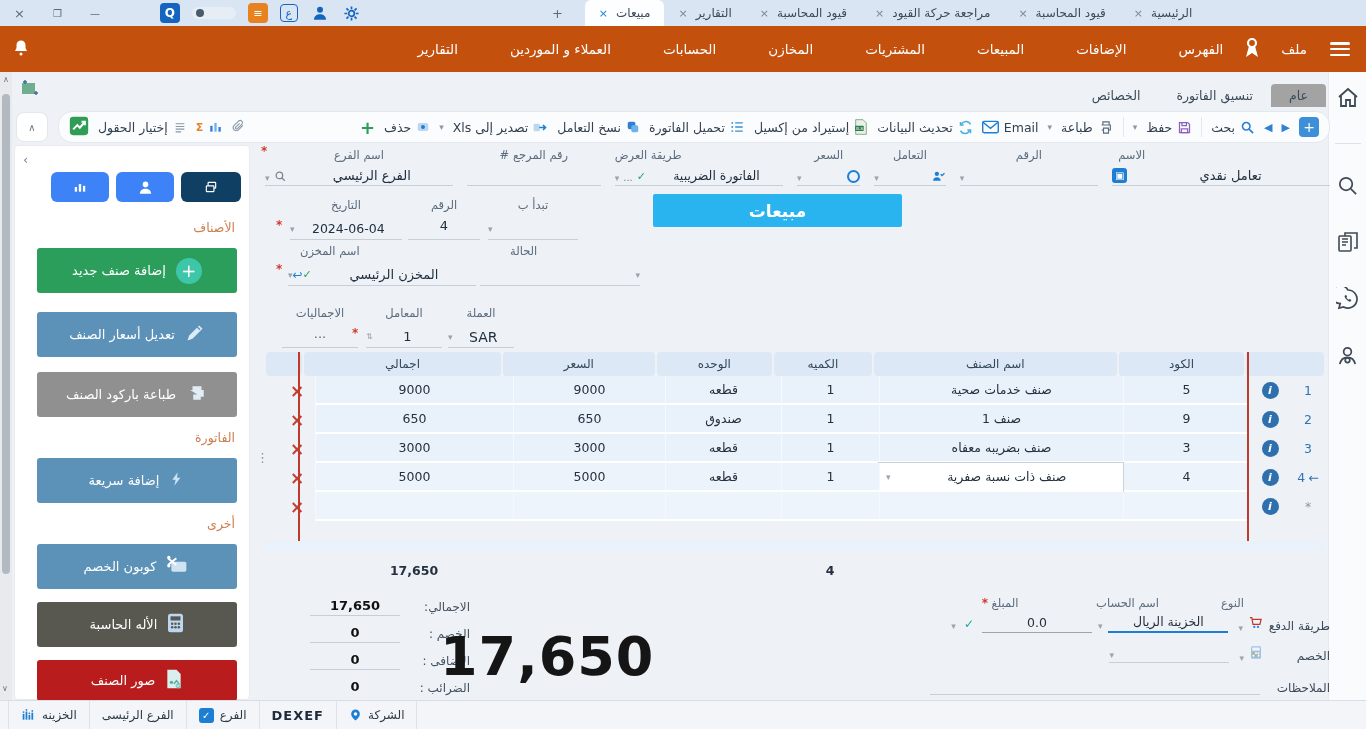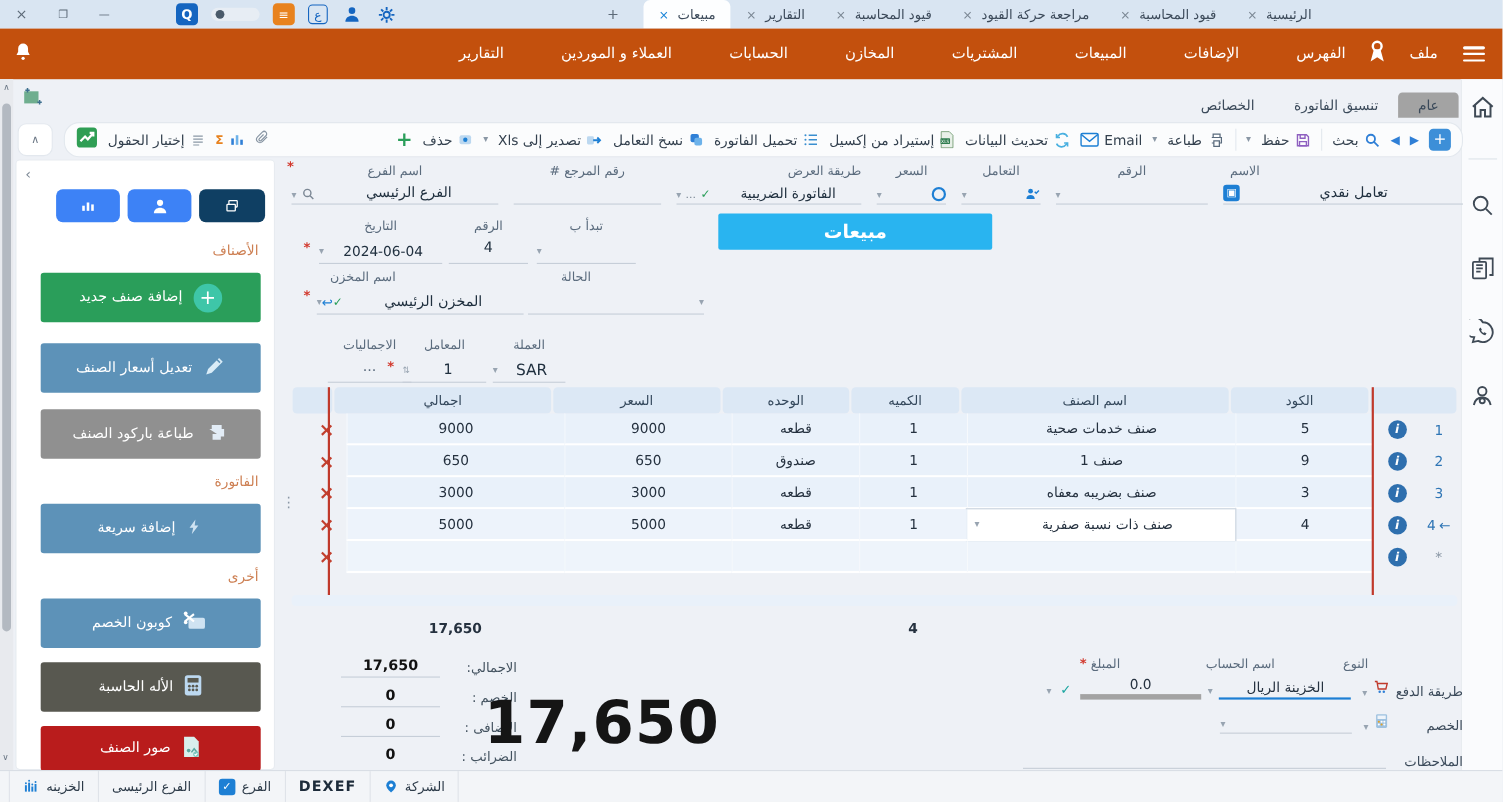--- a/index.html
+++ b/index.html
@@ -382,21 +382,21 @@
   </div>
   <div class="fgroup" style="position:relative;width:64px">
     <span class="lbl" style="text-align:center">السعر</span>
     <div class="frow">
       <span style="width:13px;height:13px;border:2px solid #1d7fd4;border-radius:50%"></span>
       <span style="flex:1"></span>
       <span class="chev">▾</span>
     </div>
   </div>
   <div class="fgroup" style="position:relative;width:170px">
-    <span class="lbl" style="text-align:right">طريقة العرض</span>
+    <span class="lbl" style="text-align:left">طريقة العرض</span>
     <div class="frow">
       <span class="val" style="flex:1;text-align:center;font-size:12.5px">الفاتورة الضريبية</span>
       <span style="color:#2a9e5a;font-size:11px">✓</span>
       <span style="color:#7b8794;font-size:10px">...</span>
       <span class="chev">▾</span>
     </div>
   </div>
   <div class="fgroup" style="position:relative;width:135px">
     <span class="lbl" style="text-align:center">رقم المرجع #</span>
     <div class="frow">
@@ -465,21 +465,21 @@
   </div>
 </div>
 <div class="abs" style="left:366px;top:306px;width:76px">
   <div class="lbl rtl" style="text-align:center">المعامل</div>
   <div class="flex" style="border-bottom:1px solid #c6ced8;height:22px;margin-top:6px">
     <span class="chev" style="font-size:8px">⇅</span>
     <span class="val" style="flex:1;text-align:center">1</span>
   </div>
 </div>
 <span class="abs req" style="left:352px;top:326px">*</span>
-<div class="abs" style="left:298px;top:306px;width:76px">
+<div class="abs" style="left:282px;top:306px;width:76px">
   <div class="lbl rtl" style="text-align:center">الاجماليات</div>
   <div style="border-bottom:1px solid #c6ced8;height:22px;margin-top:6px;text-align:center;color:#5a6b7d">...</div>
 </div>
 
 <div class="abs grid" style="position:absolute">
   <div class="grow ghead">
     <div class="gcell blank c-num" style="width:78px"></div>
     <div class="gcell c-code">الكود</div>
     <div class="gcell c-name">اسم الصنف</div>
     <div class="gcell c-qty">الكميه</div>
@@ -599,21 +599,21 @@
     <span style="margin:0 4px">
       <svg width="17" height="15" viewBox="0 0 24 24">
           <path d="M3 4h3l2 11h11l2-8H7" fill="none" stroke="#c0392b" stroke-width="2"></path>
           <circle cx="10" cy="19" r="1.8" fill="#2f7fd6"></circle>
           <circle cx="16" cy="19" r="1.8" fill="#2f7fd6"></circle>
         </svg>
     </span>
     <span class="chev" style="margin-left:10px">▾</span>
     <span style="width:120px;border-bottom:2px solid #1d7fd4;text-align:center;font-size:12.5px;padding-bottom:2px">الخزينة الريال</span>
     <span class="chev" style="margin:0 6px 2px">▾</span>
-    <span style="width:110px;border-bottom:5px solid #a3a3a3;text-align:center;font-size:12.5px;padding-bottom:2px" class="ltr">0.0</span>
+    <span style="width:110px;border-bottom:1px solid #a3a3a3;text-align:center;font-size:12.5px;padding-bottom:2px" class="ltr">0.0</span>
     <span style="color:#1aa5a0;font-size:12px;margin:0 8px 2px">✓</span>
     <span class="chev" style="margin-bottom:2px">▾</span>
   </div>
   <div style="display:flex;direction:rtl;align-items:flex-end;margin-top:12px">
     <span style="width:62px;font-size:12px;color:#3b4a5a">الخصم</span>
     <span style="margin:0 4px">
       <svg width="16" height="15" viewBox="0 0 24 24">
           <rect x="4" y="2" width="16" height="20" rx="2" fill="#9fc2e0"></rect>
           <rect x="6" y="4" width="12" height="5" fill="#eef4fa"></rect>
           <circle cx="8" cy="13" r="1.5" fill="#e8a21e"></circle>

